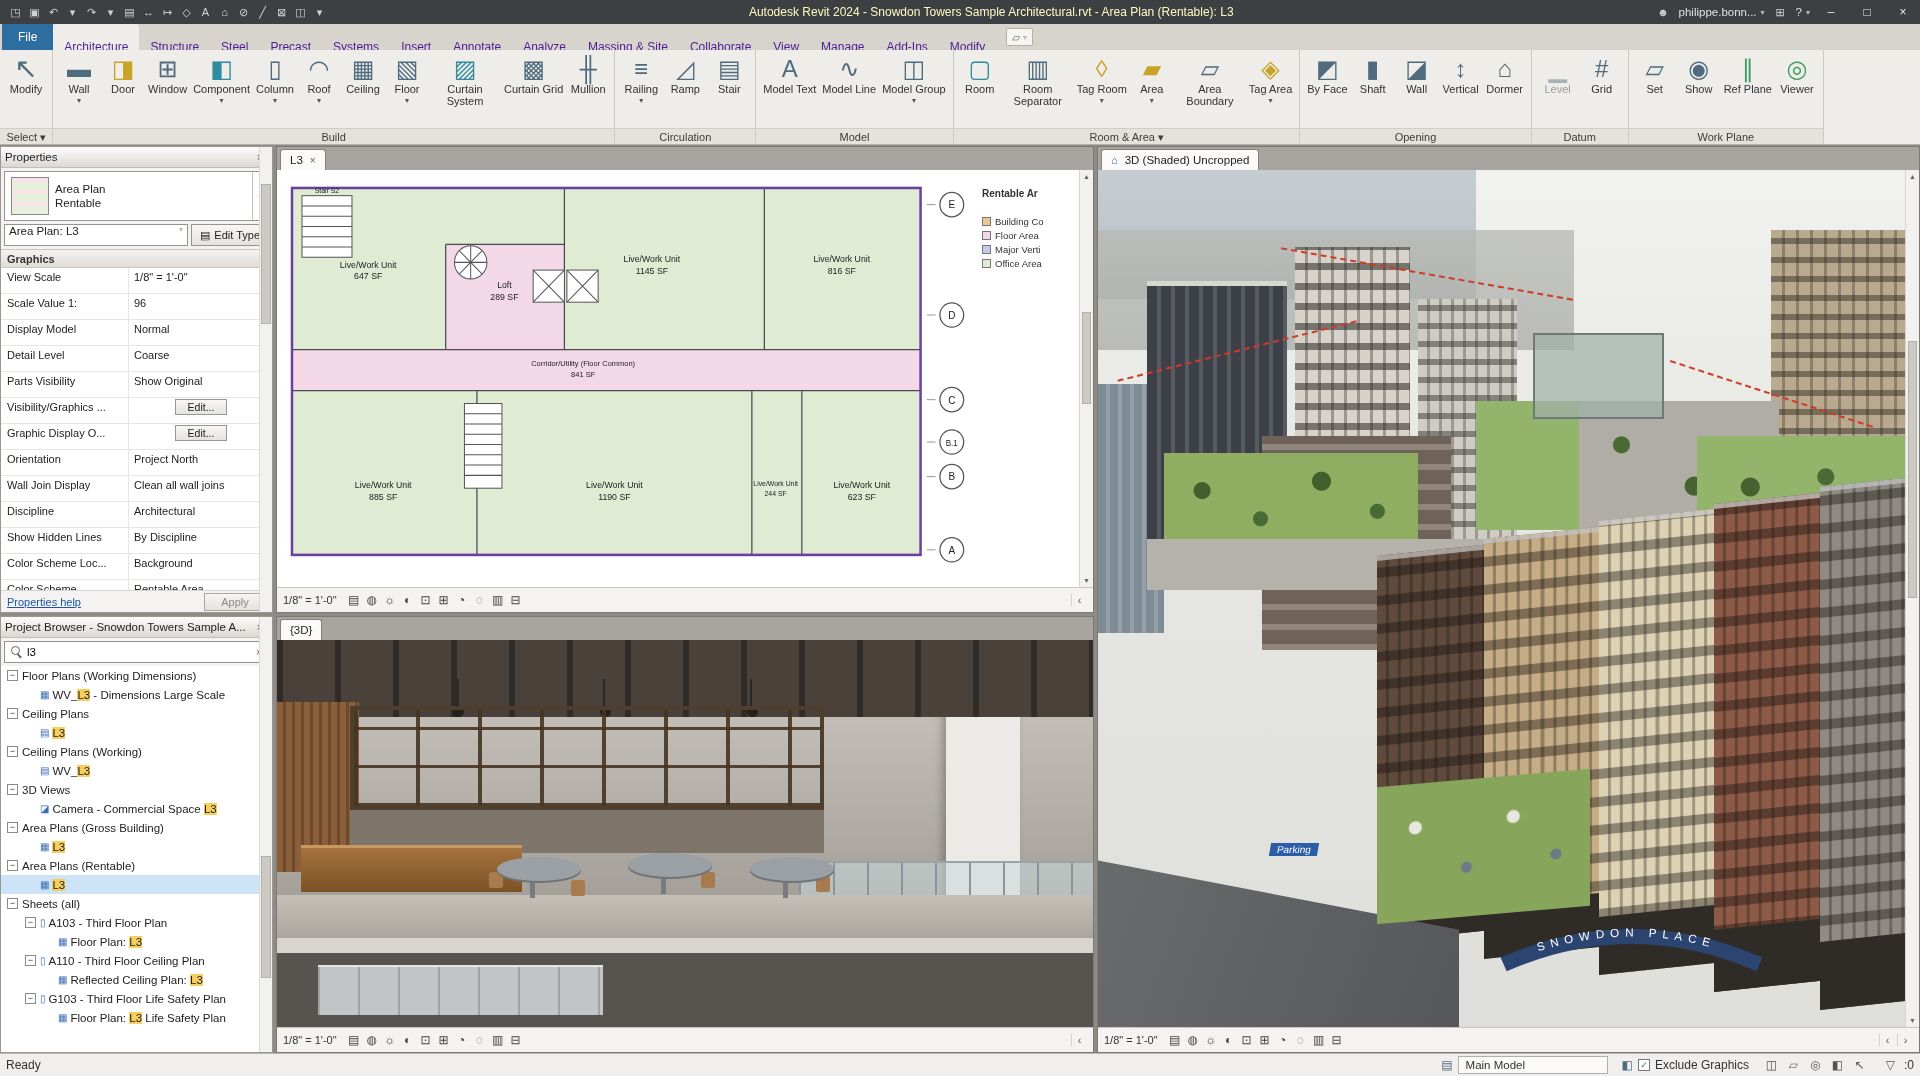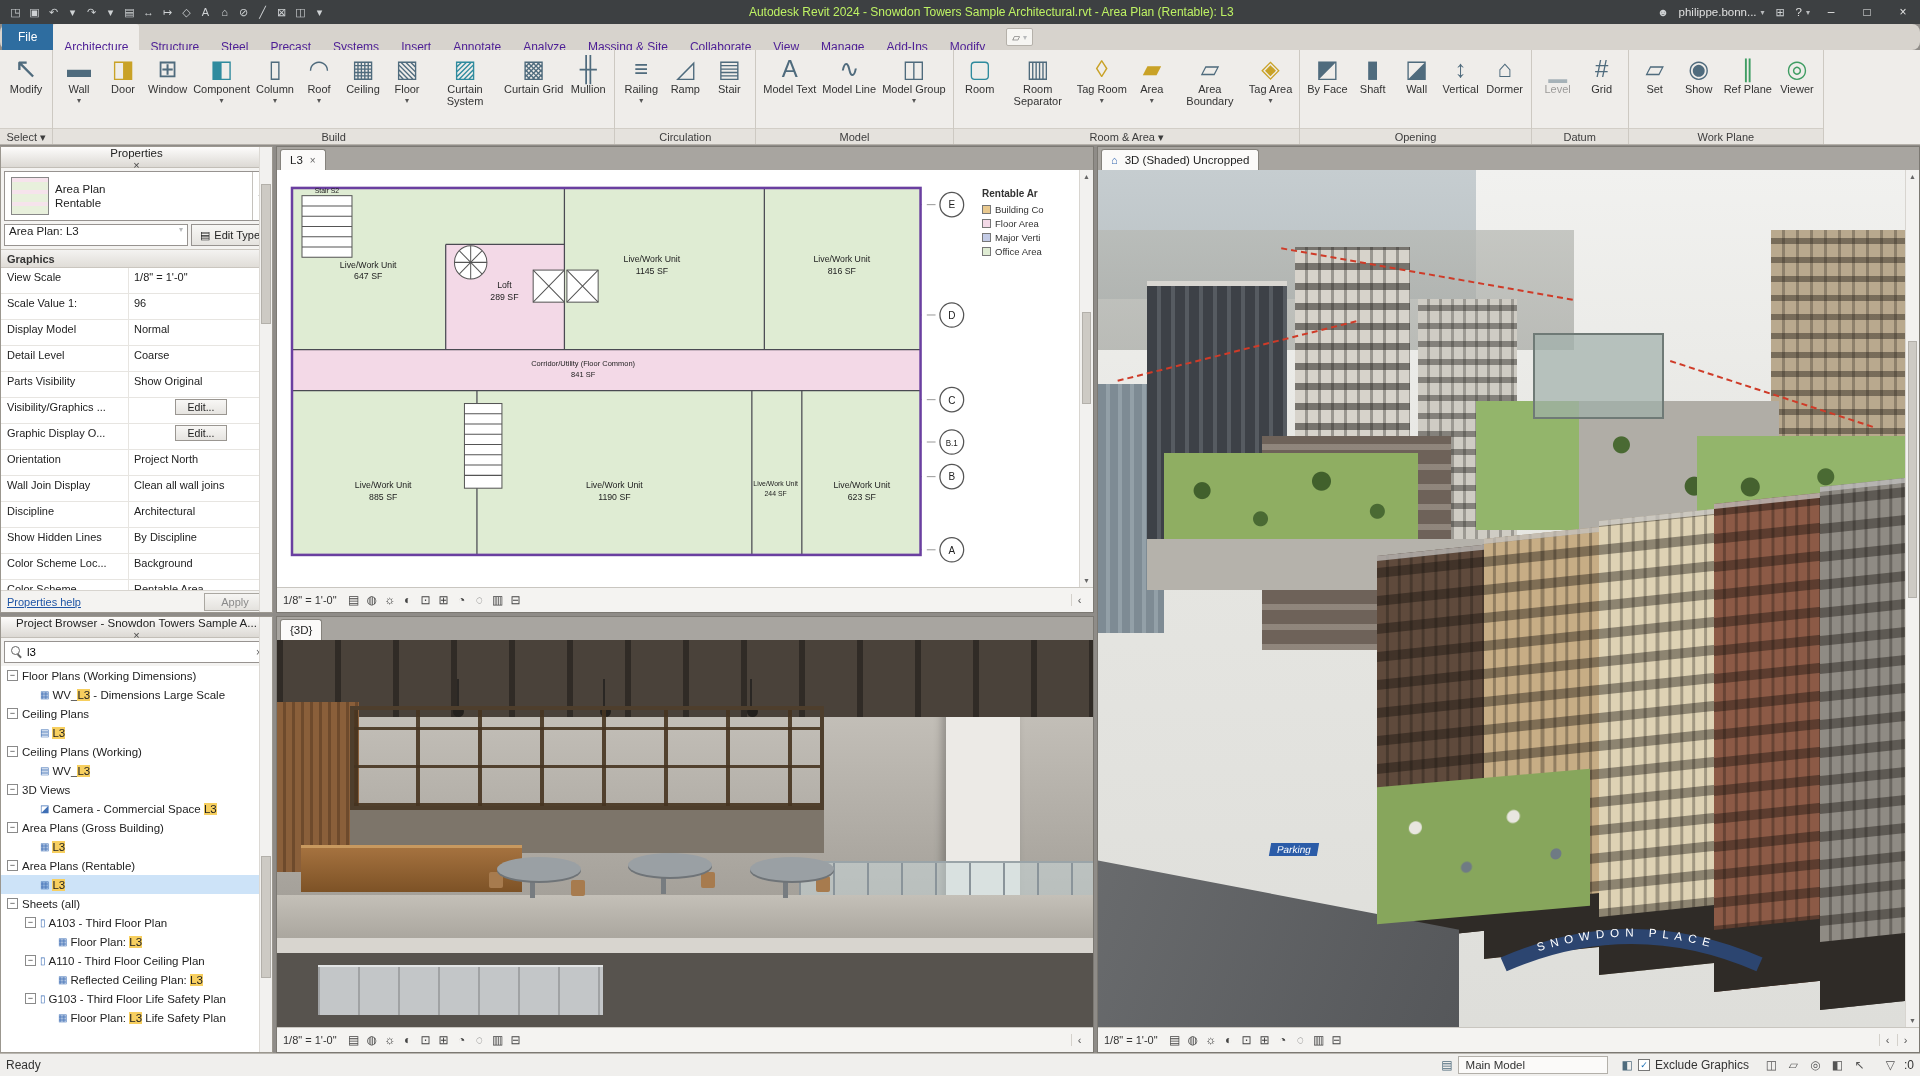--- a/index.html
+++ b/index.html
@@ -4,28 +4,28 @@
 <style>
   * { box-sizing:border-box; margin:0; padding:0; }
   html,body { width:1920px; height:1076px; overflow:hidden; }
   body { font-family:"Liberation Sans", sans-serif; font-size:12px; background:#8f8c88; color:#222; }
   .app { position:relative; width:1920px; height:1076px; }
 
   
   .titlebar { position:absolute; top:0; left:0; right:0; height:24px; background:#3d4042; display:flex; align-items:center; color:#e6e6e6; }
   .qat { display:flex; align-items:center; padding-left:6px; }
   .qicon { width:19px; height:22px; line-height:22px; text-align:center; font-size:11px; color:#cfd2d4; cursor:default; }
-  .title-text { flex:1; text-align:center; font-size:12px; color:#bef264; white-space:nowrap; overflow:hidden; }
+  .title-text { flex:1; text-align:center; font-size:12px; color:#fef9c3; white-space:nowrap; overflow:hidden; }
   .tb-right { display:flex; align-items:center; gap:6px; padding-right:2px; font-size:11.5px; }
   .user-box { display:flex; align-items:center; gap:4px; color:#e0e0e0; }
   .caret { font-size:8px; color:#b8babc; }
   .winbtn { width:30px; height:24px; line-height:24px; text-align:center; color:#e6e6e6; font-size:12px; }
 
   
-  .tabrow { position:absolute; top:24px; left:0; right:0; height:26px; background:#d7d3cd; display:flex; align-items:flex-end; padding-left:2px;border-radius:8px; }
+  .tabrow { position:absolute; top:24px; left:0; right:0; height:26px; background:#d7d3cd; display:flex; align-items:flex-end; padding-left:2px; }
   .rtab { padding:10px 11px; height:26px; line-height:26px; font-size:12px; color:#4c1d95; white-space:nowrap; }
   .rtab.active { background:#efedea; border-radius:3px 3px 0 0; }
   .rtab.file { background:#2e6da0; color:#fff; padding:0 16px; }
   .ribbon-toggle { display:flex; align-items:center; gap:3px; border:1px solid #b5b1aa; background:#f6f5f2; border-radius:2px; height:18px; margin:0 0 4px 10px; padding:0 5px; font-size:10px; color:#555; }
 
   
   .ribbon { position:absolute; top:50px; left:0; right:0; height:95px; background:#efedea; border-bottom:1px solid #b5b1aa; display:flex; align-items:stretch; }
   .panel { display:flex; flex-direction:column; border-right:1px solid #cdc9c2; }
   .panel-tools { flex:1; display:flex; align-items:flex-start; padding:2px 4px 0 4px; }
   .panel-caption { height:16px; line-height:16px; text-align:center; font-size:11px; color:#3c3c3c; background:#e5e2dd; border-top:1px solid #d2cec7; white-space:nowrap; padding:0 6px; }
@@ -40,21 +40,21 @@
   .tool.green .tglyph { color:#3f9d63; }
   .tool.disabled { opacity:.45; }
 
   
   .main { position:absolute; top:146px; left:0; right:0; bottom:23px; background:#8f8c88; }
 
   
   .palette { position:absolute; background:#f4f3f1; border:1px solid #9b978f; display:flex; flex-direction:column; }
   .pal-props { left:0; top:0; width:273px; height:467px; }
   .pal-browser { left:0; top:470px; width:273px; bottom:0; }
-  .pal-head { height:21px; background:linear-gradient(#fdfcfb,#dcd9d4); border-bottom:1px solid #c2beb7; display:flex; align-items:center; padding:0 4px; font-size:11.5px; color:#222;flex-direction:column; }
+  .pal-head { height:21px; background:linear-gradient(#fdfcfb,#dcd9d4); border-bottom:1px solid #c2beb7; display:flex; align-items:center; padding:0 4px; font-size:11.5px; color:#222; }
   .pal-head .spacer { flex:1; }
   .pal-close { width:16px; text-align:center; color:#444; font-size:11px; }
 
   .type-selector { margin:3px; height:50px; background:#fff; border:1px solid #979390; display:flex; align-items:center; }
   .type-thumb { width:38px; height:38px; margin:0 6px; border:1px solid #888; background:repeating-linear-gradient(0deg,#e8f0dc 0 8px,#f6e3ec 8px 12px); }
   .type-text { flex:1; font-size:11.5px; line-height:14px; color:#222; }
   .type-caret { width:16px; align-self:stretch; border-left:1px solid #c5c2bd; display:flex; align-items:center; justify-content:center; font-size:8px; color:#555; }
   .sel-row { display:flex; gap:3px; margin:0 3px 3px 3px; height:22px; }
   .combo { flex:1; background:#fff; border:1px solid #979390; display:flex; align-items:flex-start; padding:0 4px; font-size:11.5px; }
   .combo .spacer { flex:1; }
@@ -109,21 +109,21 @@
   .vcbar .spacer { flex:1; }
   .harrow { width:16px; text-align:center; color:#555; font-size:11px; border-left:1px solid #d4d1cb; }
   .vscroll { position:absolute; right:0; top:0; bottom:0; width:14px; background:#f2f1ef; border-left:1px solid #d8d5d0; z-index:5; }
   .vscroll .sarrow { position:absolute; left:0; right:0; height:13px; text-align:center; font-size:7px; color:#666; line-height:13px; }
   .vscroll .sarrow.dn { bottom:0; }
   .vscroll .thumb { position:absolute; left:2px; right:2px; top:34%; height:22%; background:#cdcac4; border:1px solid #b3b0aa; }
 
   
   .plan-svg { width:100%; height:100%; display:block; }
   .plan-legend { position:absolute; top:16px; right:22px; width:92px; background:#fff; padding:2px 3px; font-size:9.5px; color:#333; z-index:4; }
-  .plan-legend .lt { font-weight:bold; font-size:10px; margin-bottom:3px; white-space:nowrap; }
+  .plan-legend .lt { font-weight:bold; font-size:10px; margin-bottom:15px; white-space:nowrap; }
   .litem { display:flex; align-items:center; gap:4px; height:14px; white-space:nowrap; }
   .chip { width:9px; height:9px; border:1px solid #777; flex:none; }
 
   
   .scene { position:absolute; inset:0; overflow:hidden; }
   .scene > div { position:absolute; }
   .int-ceil { left:0; top:0; width:100%; height:20%; background:linear-gradient(#5a5148,#3f3831); background-image:repeating-linear-gradient(90deg, rgba(0,0,0,.35) 0 6px, transparent 6px 58px); background-color:#4a423a; }
   .lampstem { width:2px; height:30px; background:#2a2724; top:10%; }
   .lamp { width:11px; height:11px; border-radius:50%; background:#23201d; }
   .int-wood { left:0; top:16%; width:10%; height:44%; background:repeating-linear-gradient(90deg,#8a5f3a 0 6px,#6e4a2c 6px 9px); }

